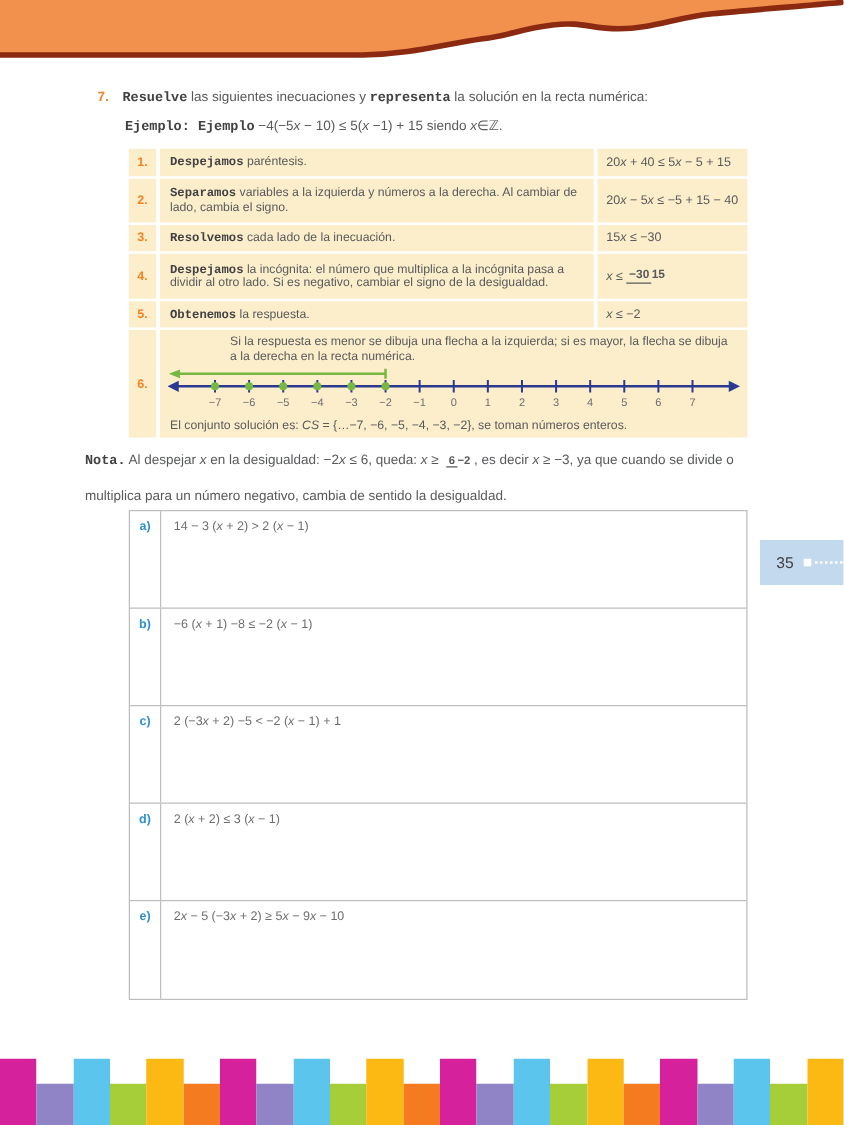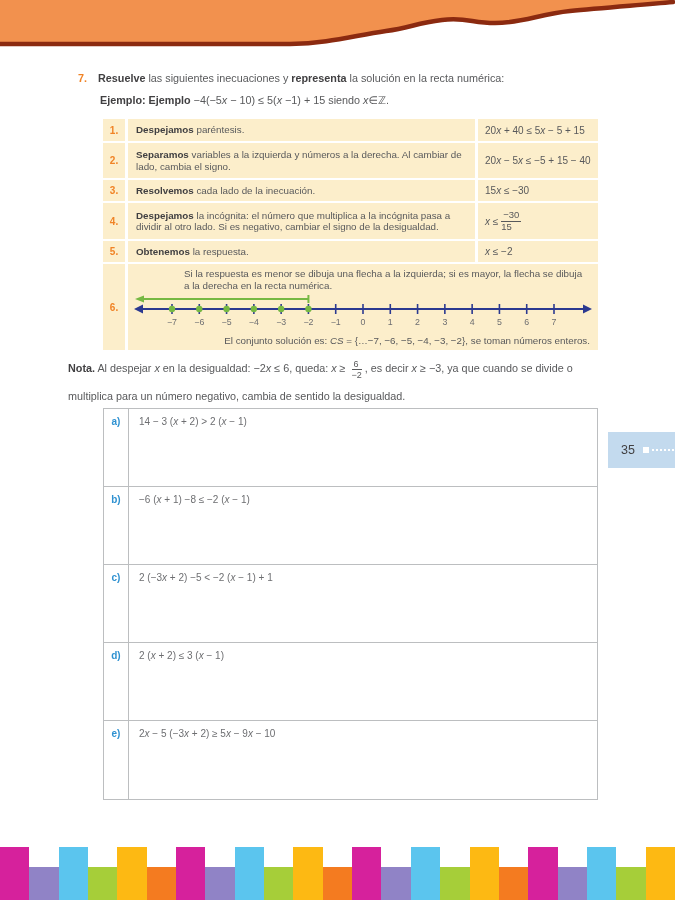--- a/index.html
+++ b/index.html
@@ -2,46 +2,46 @@
 <html><head>
 <meta charset="utf-8">
 <style>
   * { margin:0; padding:0; box-sizing:border-box; }
   html,body { background:#fff; }
   body { font-family:"Liberation Sans", sans-serif; }
   .page {
     position:relative; width:675px; height:900px; background:#fff;
     overflow:hidden; color:#58595B;
   }
-  .bold { font-weight:bold; color:#414042; }
+  .bold { font-weight:bold; color:#414042;font-family:Liberation Mono, monospace; }
   i.mx { font-style:italic; }
 
   
   .header-wave { position:absolute; left:0; top:0; width:675px; height:50px; }
 
   
   .instruction { position:absolute; left:78px; top:71px; width:540px; font-size:10.8px; line-height:14px; color:#58595B; }
   .ex-num { color:#F08326; font-weight:bold; margin-right:11px; }
   .example-line { position:absolute; left:100px; top:94px; width:520px; font-size:10.8px; color:#58595B; }
 
   
   .steps { position:absolute; left:103px; top:119px; width:495px; }
   .s-row { display:flex; margin-bottom:2px; }
   .cell { background:#FCEECB; }
   .num-cell { width:22px; margin-right:3px; display:flex; align-items:center; justify-content:center;
               color:#F08326; font-weight:bold; font-size:10px; flex:none; }
   .desc-cell { flex:1; display:flex; align-items:center; padding:3px 8px; font-size:9.8px; line-height:11.5px; }
   .math-cell { width:120px; margin-left:3px; display:flex; align-items:center; padding:0 0 0 7px; font-size:10px; flex:none; }
   .h1{height:22px} .h2{height:35px} .h3{height:21px} .h4{height:36px} .h5{height:21px}
-  .frac { display:inline-flex; flex-direction:column; font-size:9.5px; line-height:10.5px;
-          vertical-align:middle; margin:0 3px; }
+  .frac { display:inline-flex; text-align:center; font-size:9.5px; line-height:10.5px;
+          vertical-align:middle; margin:0 3px;font-weight:bold; }
   .frac .fn { border-bottom:1px solid #58595B; padding:0 2px; }
   .full-cell { flex:1; padding:4px 6px 3px 6px; font-size:9.8px; line-height:12px; }
   .nl-note { padding:0 2px;margin-left:48px; }
-  .nl-solution { padding:0 2px; margin-top:1px;text-align:right; }
+  .nl-solution { padding:0 2px; margin-top:1px; }
   .numline { display:block; margin-top:2px; }
 
   
   .nota { position:absolute; left:68px; top:354px; width:535px; font-size:10.8px; line-height:28px; color:#58595B; }
   .nota .frac { font-size:9px; line-height:10px; }
 
   
   .problems { position:absolute; left:103px; top:408px; width:495px; border:1px solid #BCBEC0; }
   .p-row { display:flex; height:78px; border-bottom:1px solid #BCBEC0; }
   .p-row:last-child { border-bottom:none; }

